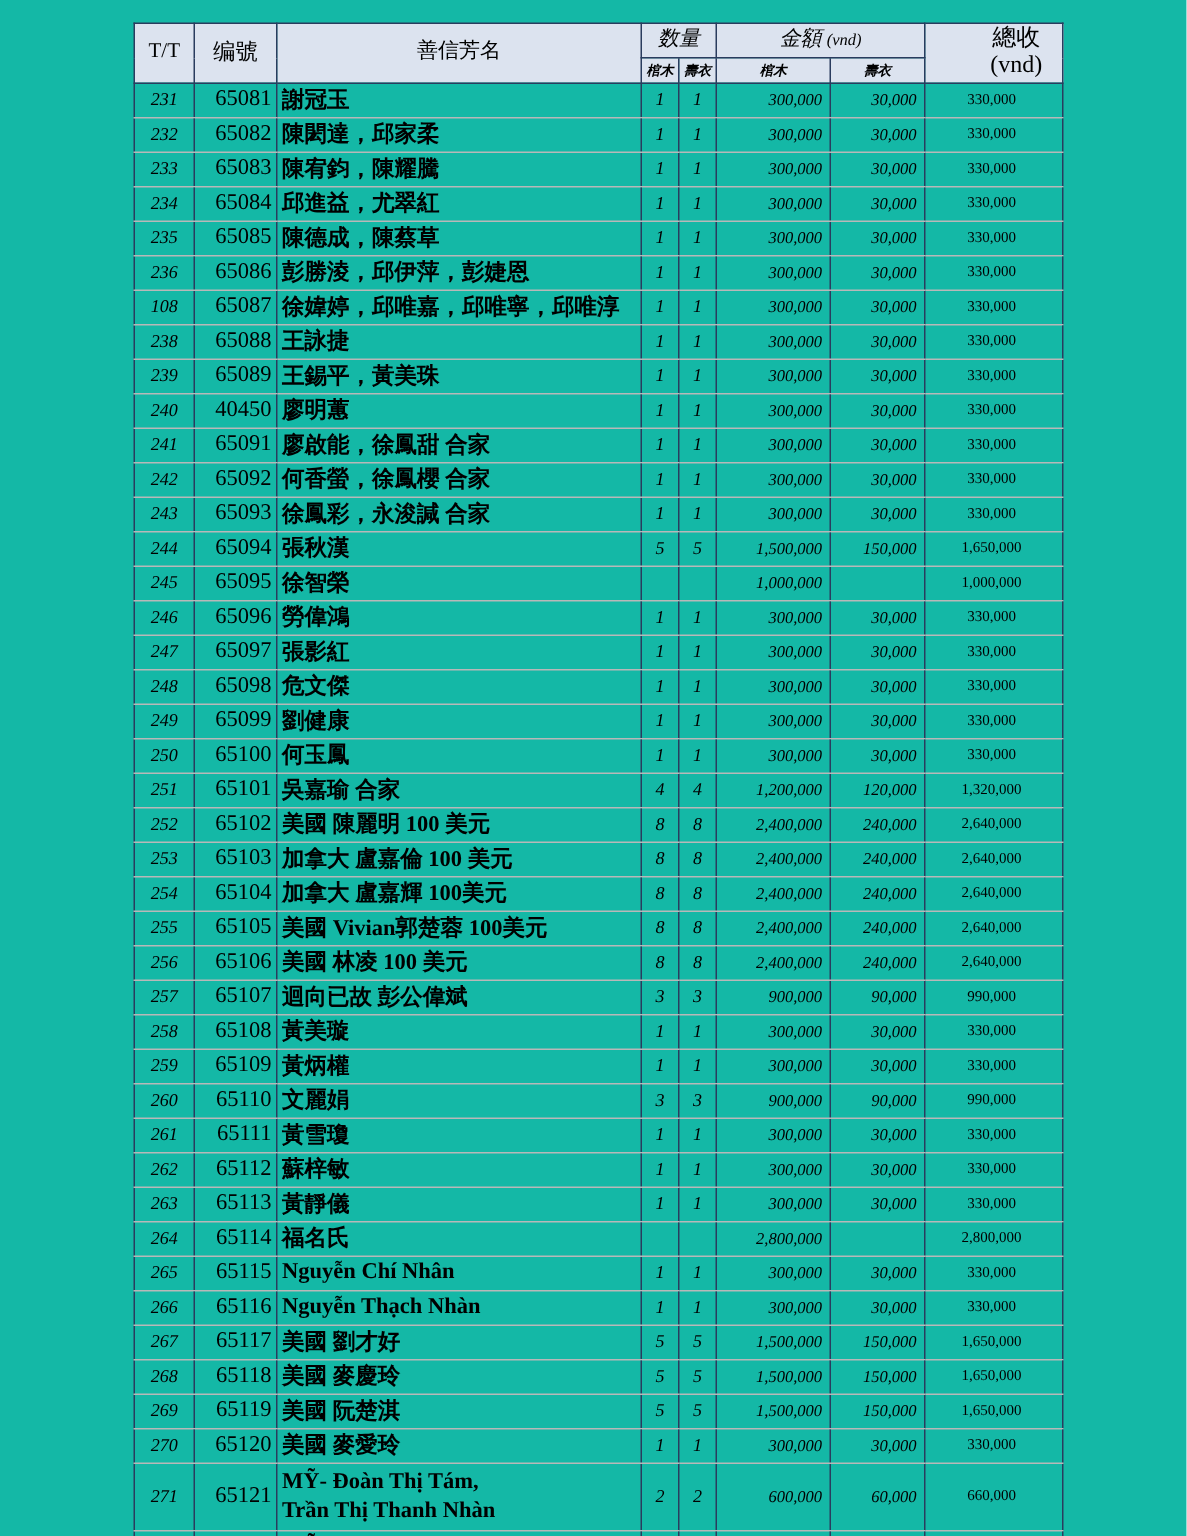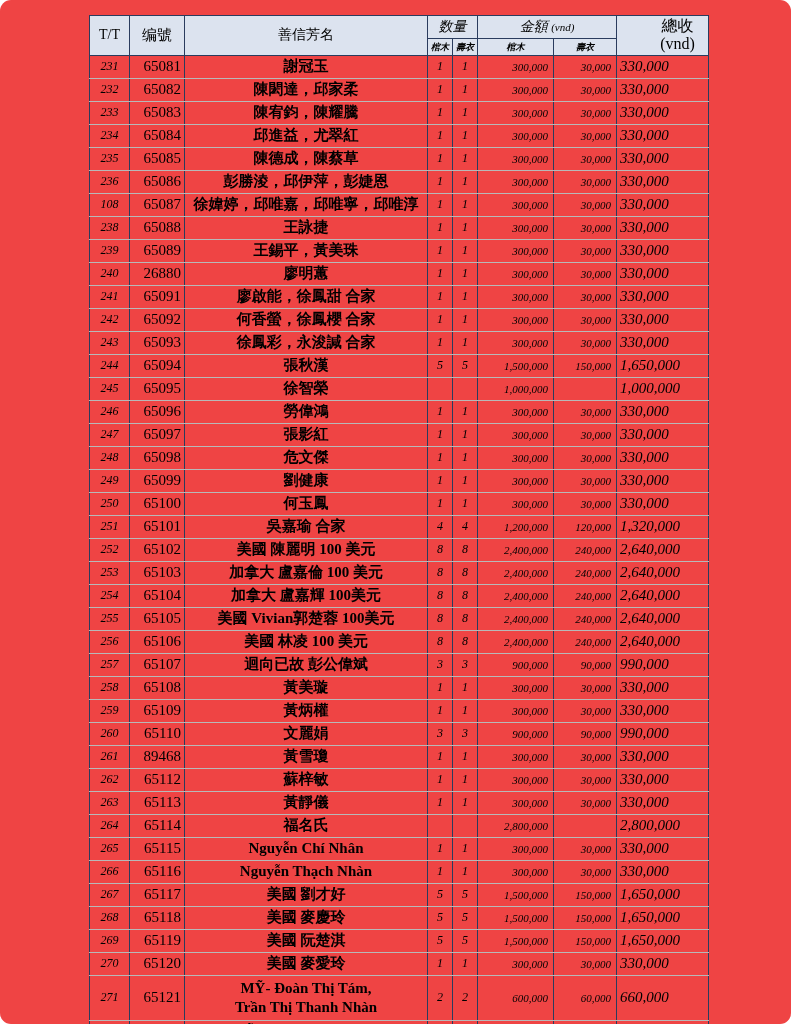--- a/index.html
+++ b/index.html
@@ -11,22 +11,21 @@
     width: 791px;
     height: 1024px;
     font-family: "Liberation Serif", "DejaVu Serif", serif;
     color: #000000;
     overflow: hidden;
   }
   #page {
     position: relative;
     width: 791px;
     height: 1024px;
-    background: #ef4444;
-    border-radius: 11px;
+    background: #14b8a6;
   }
   #table-wrap {
     position: absolute;
     left: 89px;
     top: 15px;
     width: 619px;
   }
   table.ledger {
     border-collapse: collapse;
     table-layout: fixed;
@@ -75,42 +74,41 @@
   td.tt {
     text-align: center;
     font-style: italic;
     font-size: 12px;
   }
   td.code {
     text-align: right;
     font-size: 15px;
   }
   td.name {
-    text-align: center;
+    text-align: left;
     font-size: 15px;
     font-weight: bold;
     letter-spacing: 0px;
   }
   td.name .line { display: block; line-height: 1.25; }
   td.qty {
     text-align: center;
     font-style: italic;
     font-size: 12px;
   }
   td.amt {
     text-align: right;
     font-style: italic;
     font-size: 11px;
     padding-right: 5px;
   }
   td.total {
-    text-align: left;
-    font-size: 15px;
+    text-align: center;
+    font-size: 10px;
     padding-right: 6px;
-    font-style: italic;
   }
   tr.two-line td { height: 44px; }
 </style>
 </head>
 <body>
 
 <div id="page">
   <div id="table-wrap">
     <table class="ledger">
       <colgroup>
@@ -225,21 +223,21 @@
             <td class="code">65089</td>
             <td class="name">王錫平，黃美珠</td>
             <td class="qty">1</td>
             <td class="qty">1</td>
             <td class="amt">300,000</td>
             <td class="amt">30,000</td>
             <td class="total">330,000</td>
           </tr>
           <tr>
             <td class="tt">240</td>
-            <td class="code">26880</td>
+            <td class="code">40450</td>
             <td class="name">廖明蕙</td>
             <td class="qty">1</td>
             <td class="qty">1</td>
             <td class="amt">300,000</td>
             <td class="amt">30,000</td>
             <td class="total">330,000</td>
           </tr>
           <tr>
             <td class="tt">241</td>
             <td class="code">65091</td>
@@ -435,21 +433,21 @@
             <td class="code">65110</td>
             <td class="name">文麗娟</td>
             <td class="qty">3</td>
             <td class="qty">3</td>
             <td class="amt">900,000</td>
             <td class="amt">90,000</td>
             <td class="total">990,000</td>
           </tr>
           <tr>
             <td class="tt">261</td>
-            <td class="code">89468</td>
+            <td class="code">65111</td>
             <td class="name">黃雪瓊</td>
             <td class="qty">1</td>
             <td class="qty">1</td>
             <td class="amt">300,000</td>
             <td class="amt">30,000</td>
             <td class="total">330,000</td>
           </tr>
           <tr>
             <td class="tt">262</td>
             <td class="code">65112</td>

